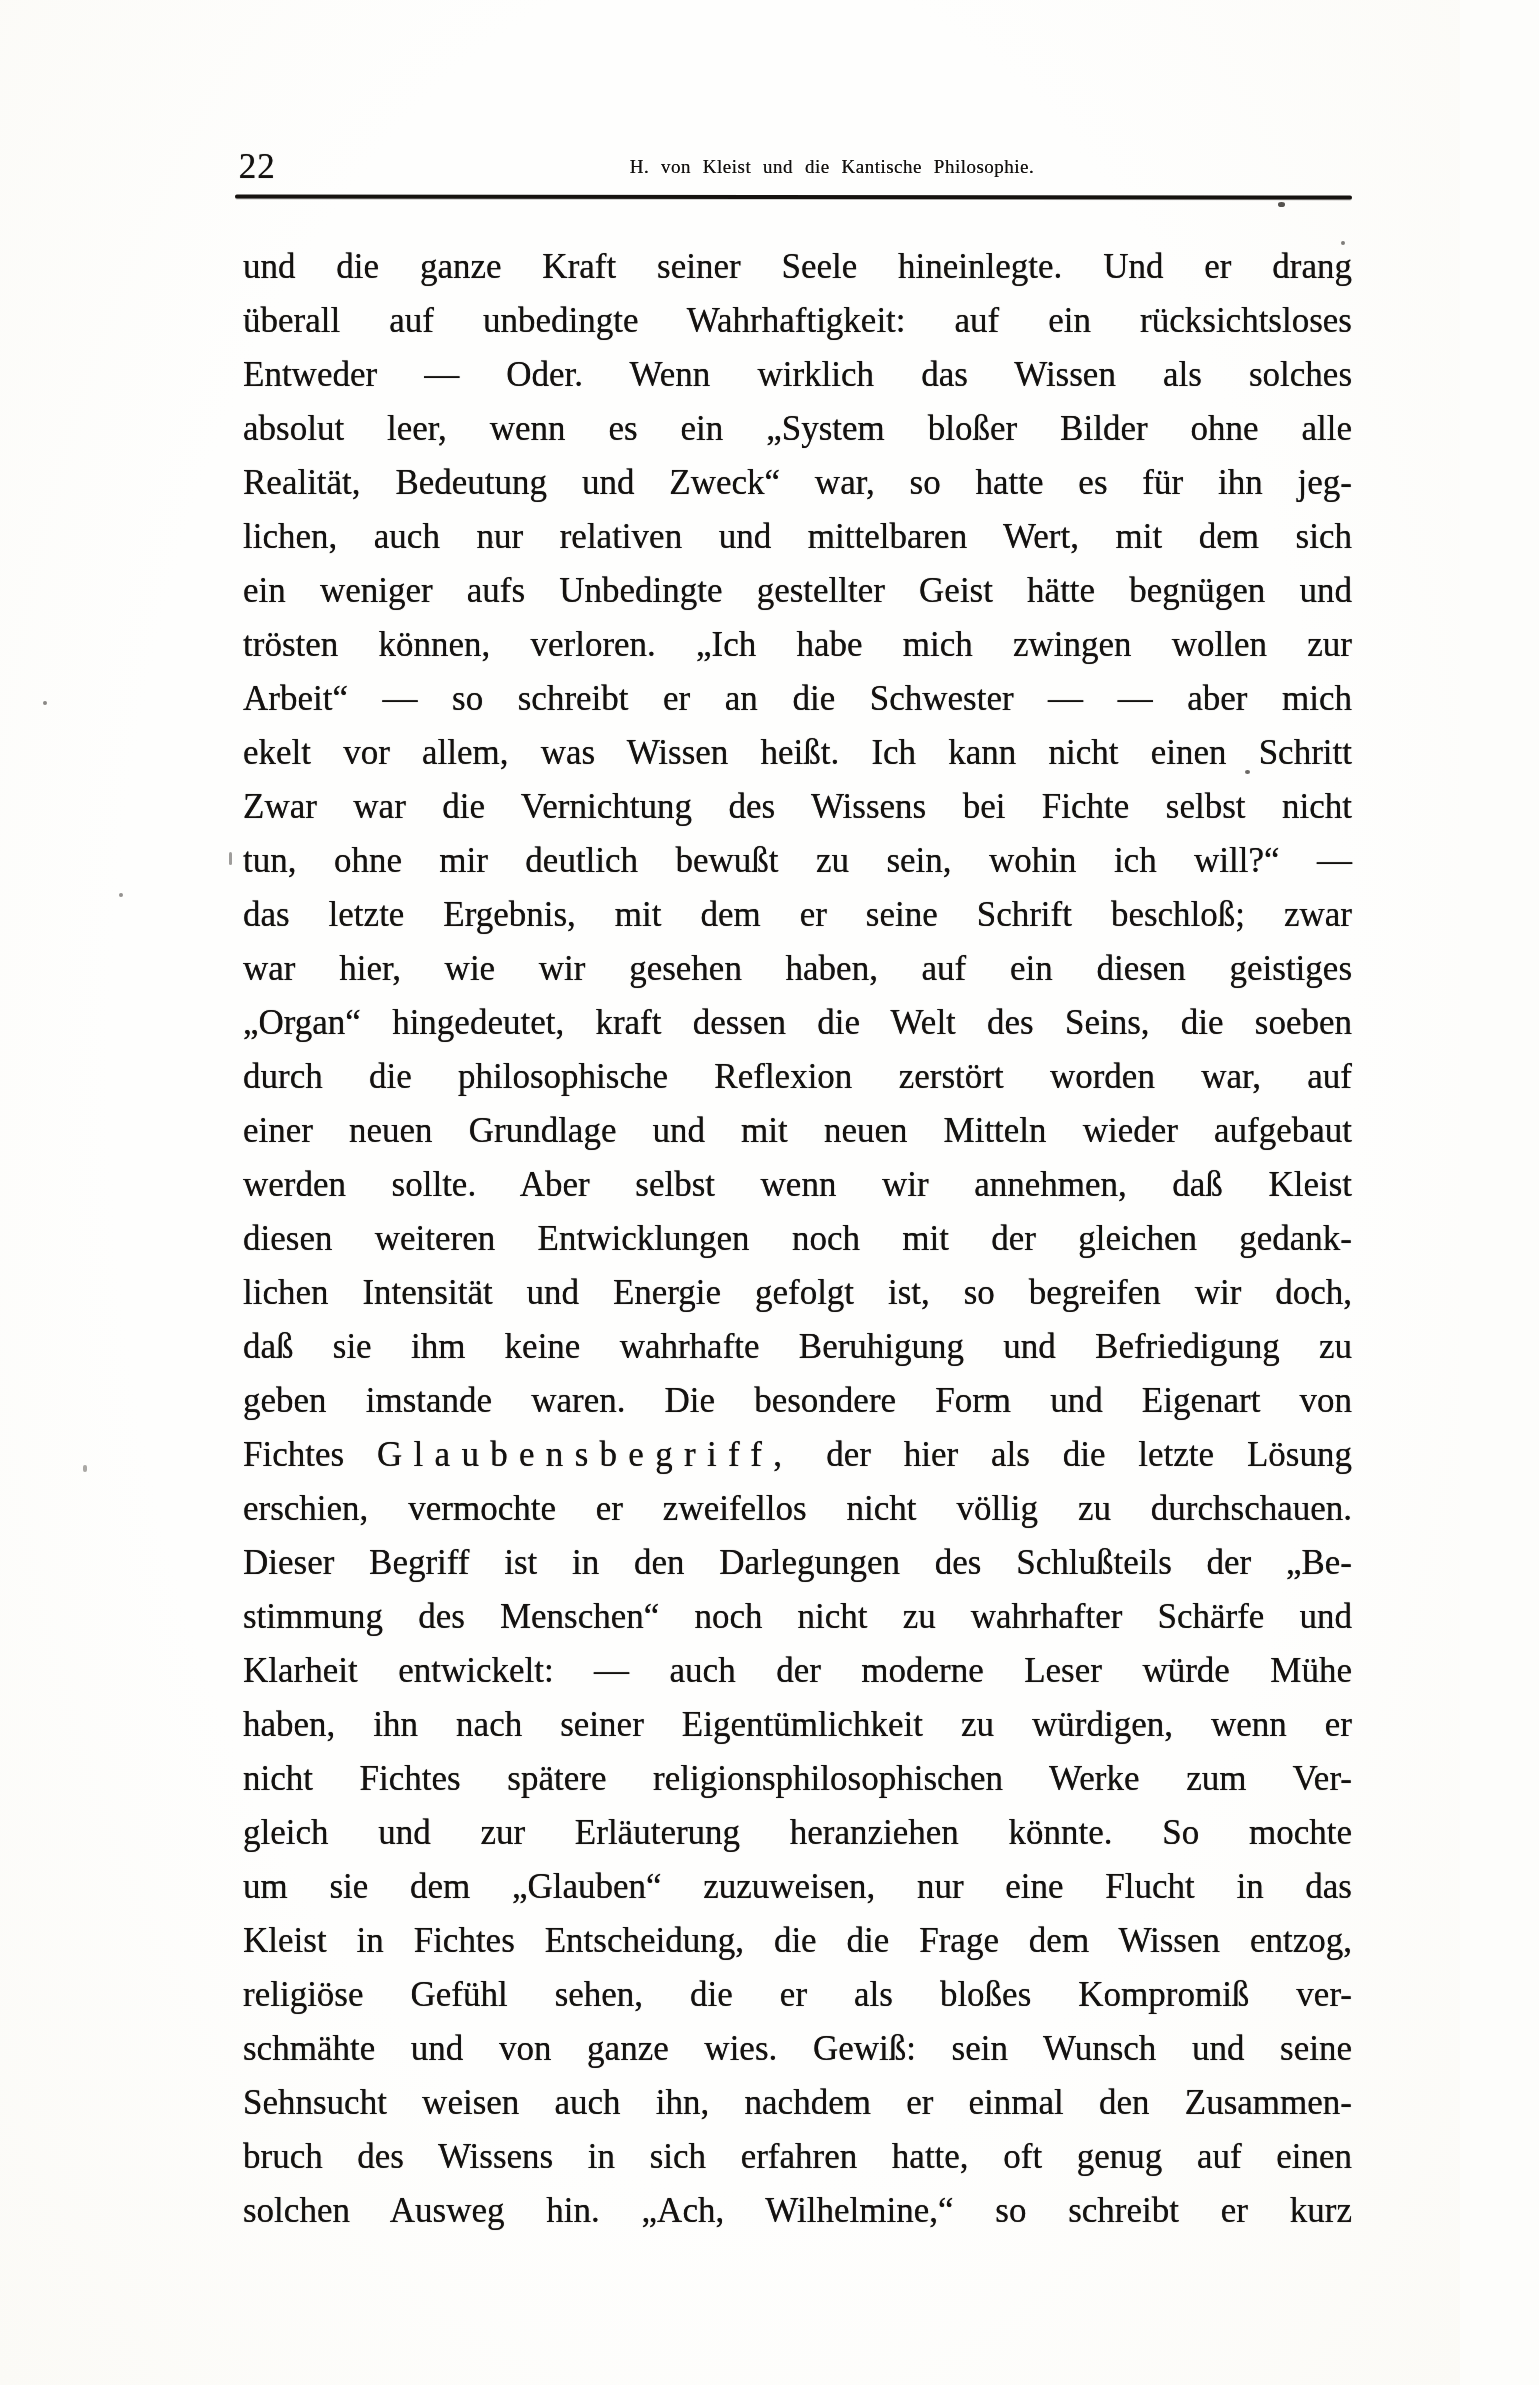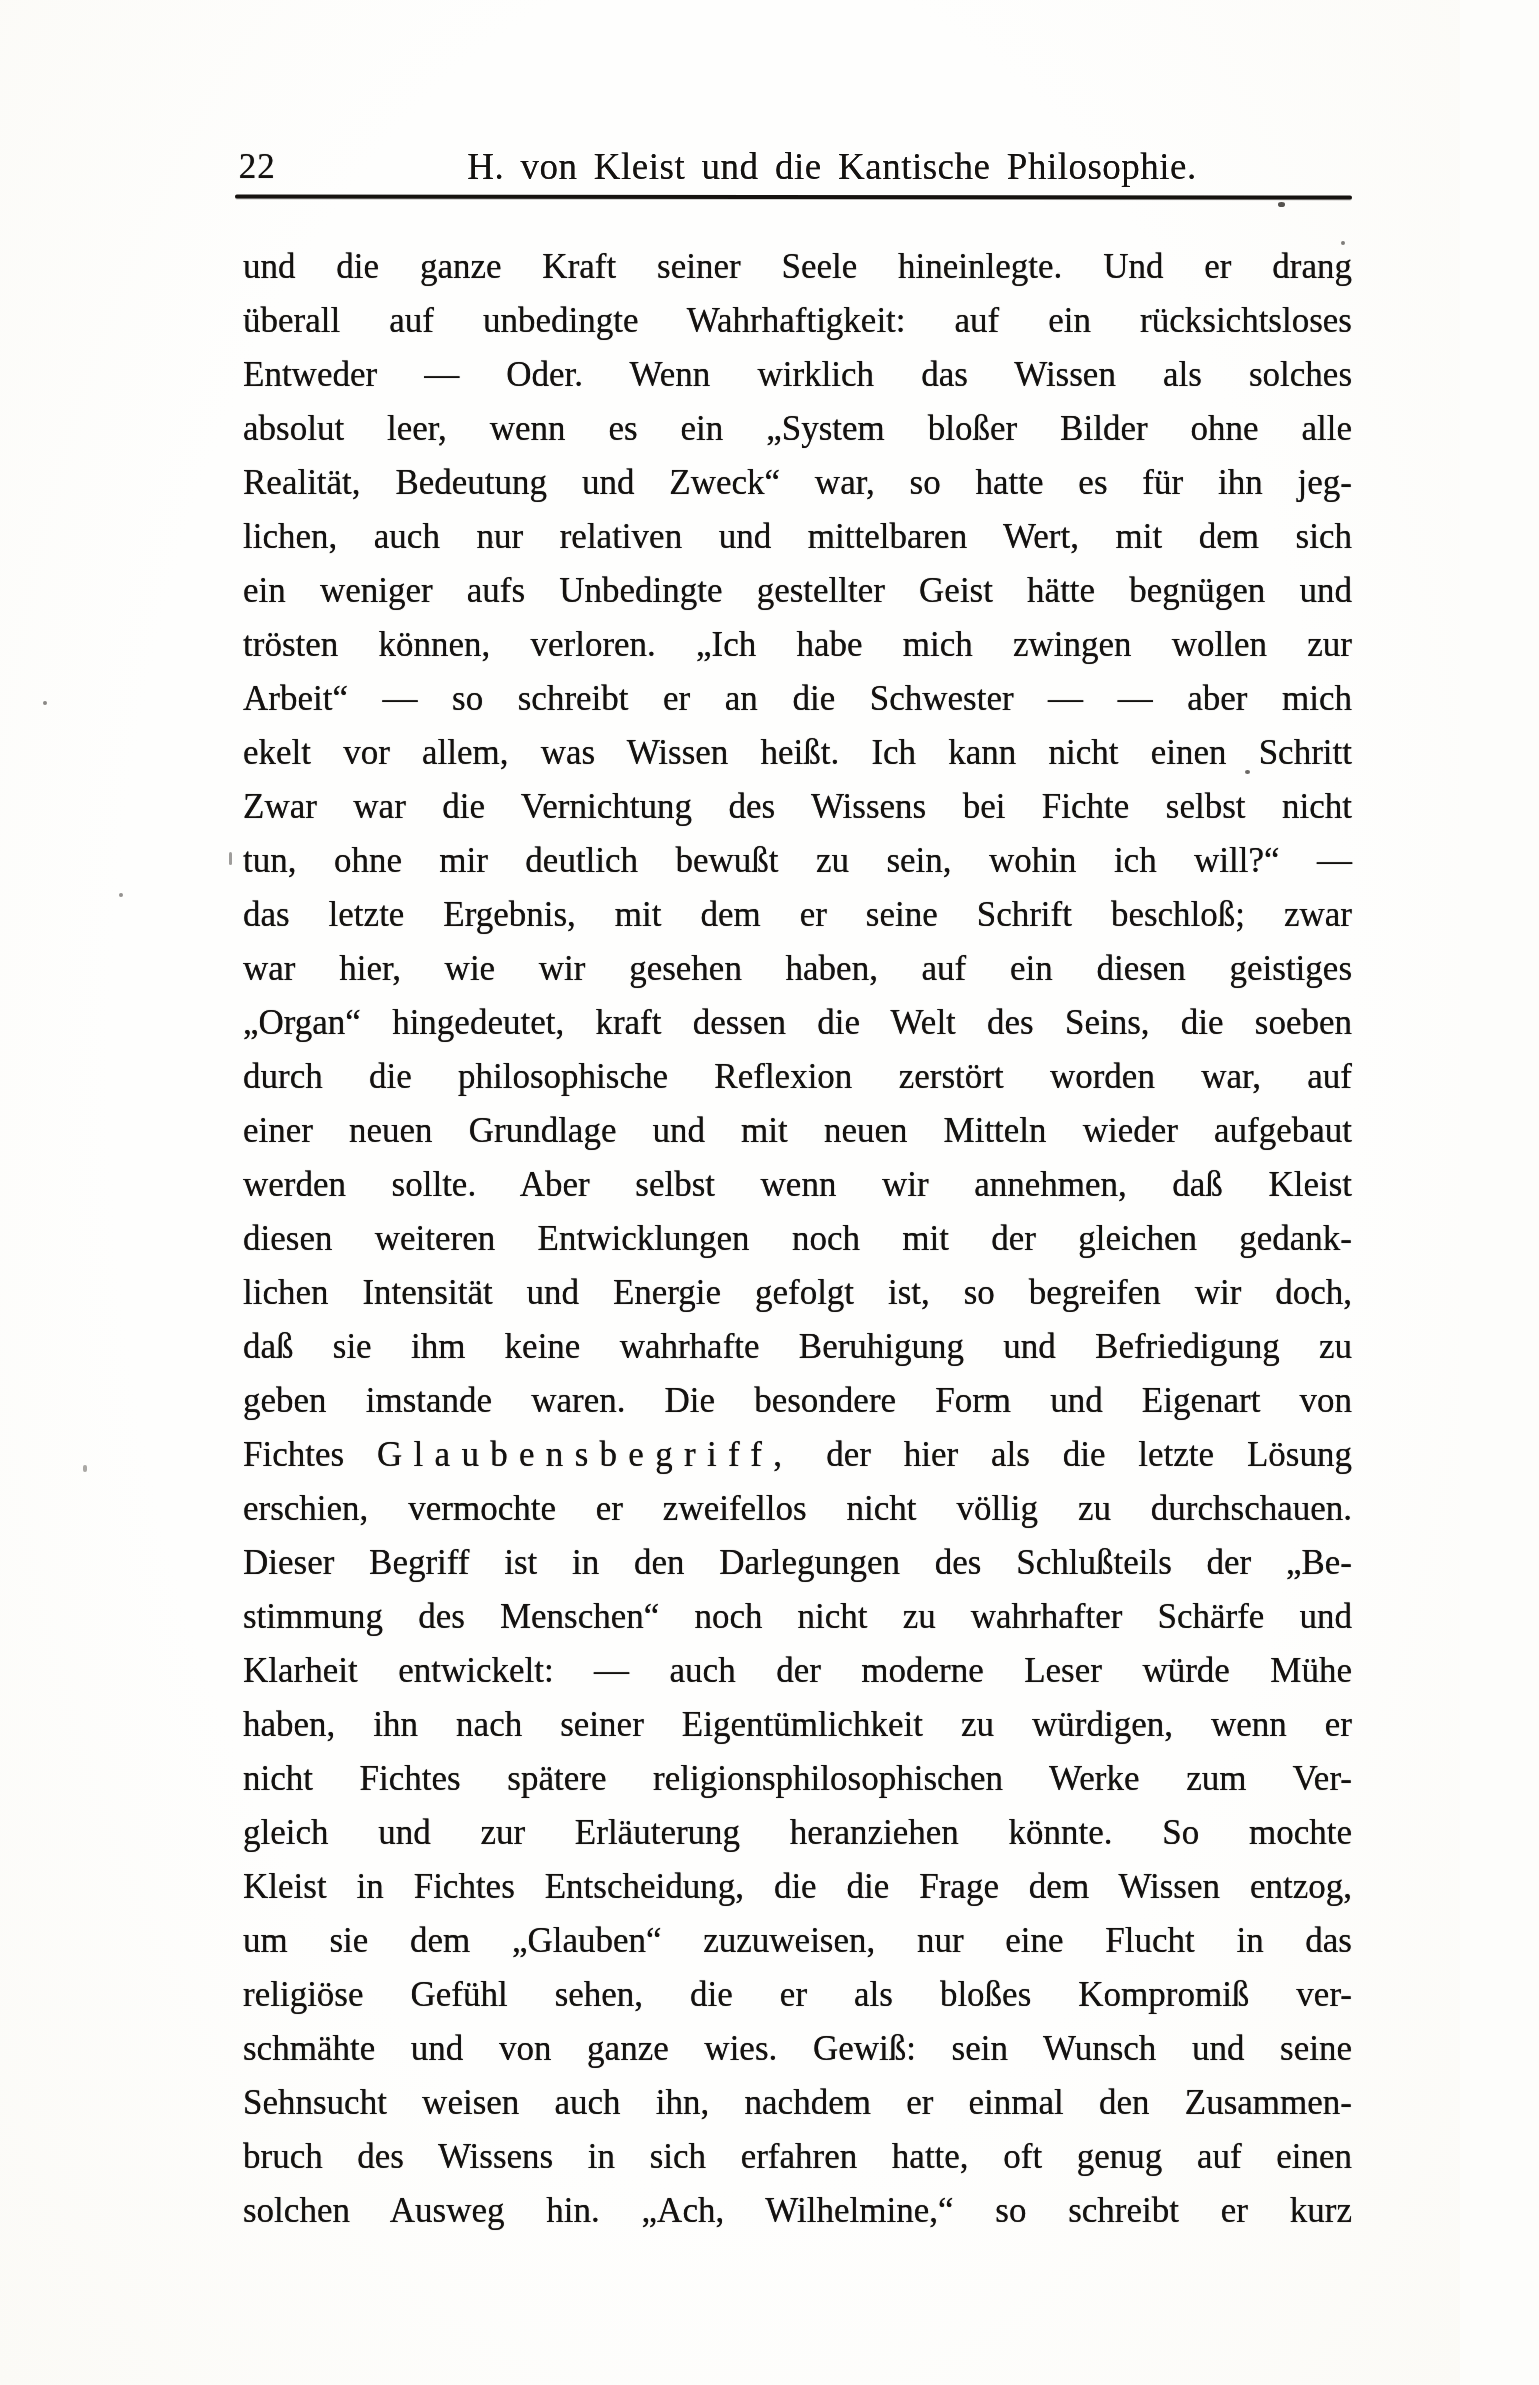--- a/index.html
+++ b/index.html
@@ -17,21 +17,21 @@
   .page-header{
     position:absolute;left:235px;top:141px;width:1119px;height:49px;
   }
   .pageno{
     position:absolute;left:3.8px;top:7.5px;
     font-size:35px;line-height:36px;letter-spacing:0.9px;
     text-shadow:0 0 0.7px rgba(10,8,6,.85);
   }
   .running-title{
     display:block;text-align:center;margin:0 38px 0 113px;padding-top:9.4px;
-    font-size:37px;line-height:34px;word-spacing:6.6px;letter-spacing:0.5px;
+    font-size:19px;line-height:34px;word-spacing:6.6px;letter-spacing:0.5px;
     text-shadow:0 0 0.6px rgba(10,8,6,.8);
   }
   .header-rule{
     position:absolute;left:235px;top:195px;width:1117px;height:3.8px;
     background:#161310;border-radius:1.9px;transform:rotate(0.05deg);
     box-shadow:0 0.9px 0 rgba(20,16,10,.25);
   }
   .body-text{
     position:absolute;left:243px;top:240px;width:1109px;
     font-size:35px;
@@ -86,22 +86,22 @@
     <div class="line">
       <span>Fichtes </span><span class="sperr">Glaubensbegriff,</span><span> der hier als die letzte Lösung</span>
     </div>
     <div class="line">erschien, vermochte er zweifellos nicht völlig zu durchschauen.</div>
     <div class="line">Dieser Begriff ist in den Darlegungen des Schlußteils der „Be-</div>
     <div class="line">stimmung des Menschen“ noch nicht zu wahrhafter Schärfe und</div>
     <div class="line">Klarheit entwickelt: — auch der moderne Leser würde Mühe</div>
     <div class="line">haben, ihn nach seiner Eigentümlichkeit zu würdigen, wenn er</div>
     <div class="line">nicht Fichtes spätere religionsphilosophischen Werke zum Ver-</div>
     <div class="line">gleich und zur Erläuterung heranziehen könnte. So mochte</div>
+    <div class="line">um sie dem „Glauben“ zuzuweisen, nur eine Flucht in das</div>
     <div class="line">Kleist in Fichtes Entscheidung, die die Frage dem Wissen entzog,</div>
-    <div class="line">um sie dem „Glauben“ zuzuweisen, nur eine Flucht in das</div>
     <div class="line">religiöse Gefühl sehen, die er als bloßes Kompromiß ver-</div>
     <div class="line">schmähte und von ganze wies. Gewiß: sein Wunsch und seine</div>
     <div class="line">Sehnsucht weisen auch ihn, nachdem er einmal den Zusammen-</div>
     <div class="line">bruch des Wissens in sich erfahren hatte, oft genug auf einen</div>
     <div class="line">solchen Ausweg hin. „Ach, Wilhelmine,“ so schreibt er kurz</div>
   </main>
 
   <div class="speck" style="left:1278px;top:202px;width:6.6px;height:4.7px;opacity:.8;"></div>
   <div class="speck" style="left:1341px;top:241px;width:3.8px;height:3.8px;opacity:.6;"></div>
   <div class="speck" style="left:43px;top:701px;width:3.8px;height:3.8px;opacity:.55;"></div>

